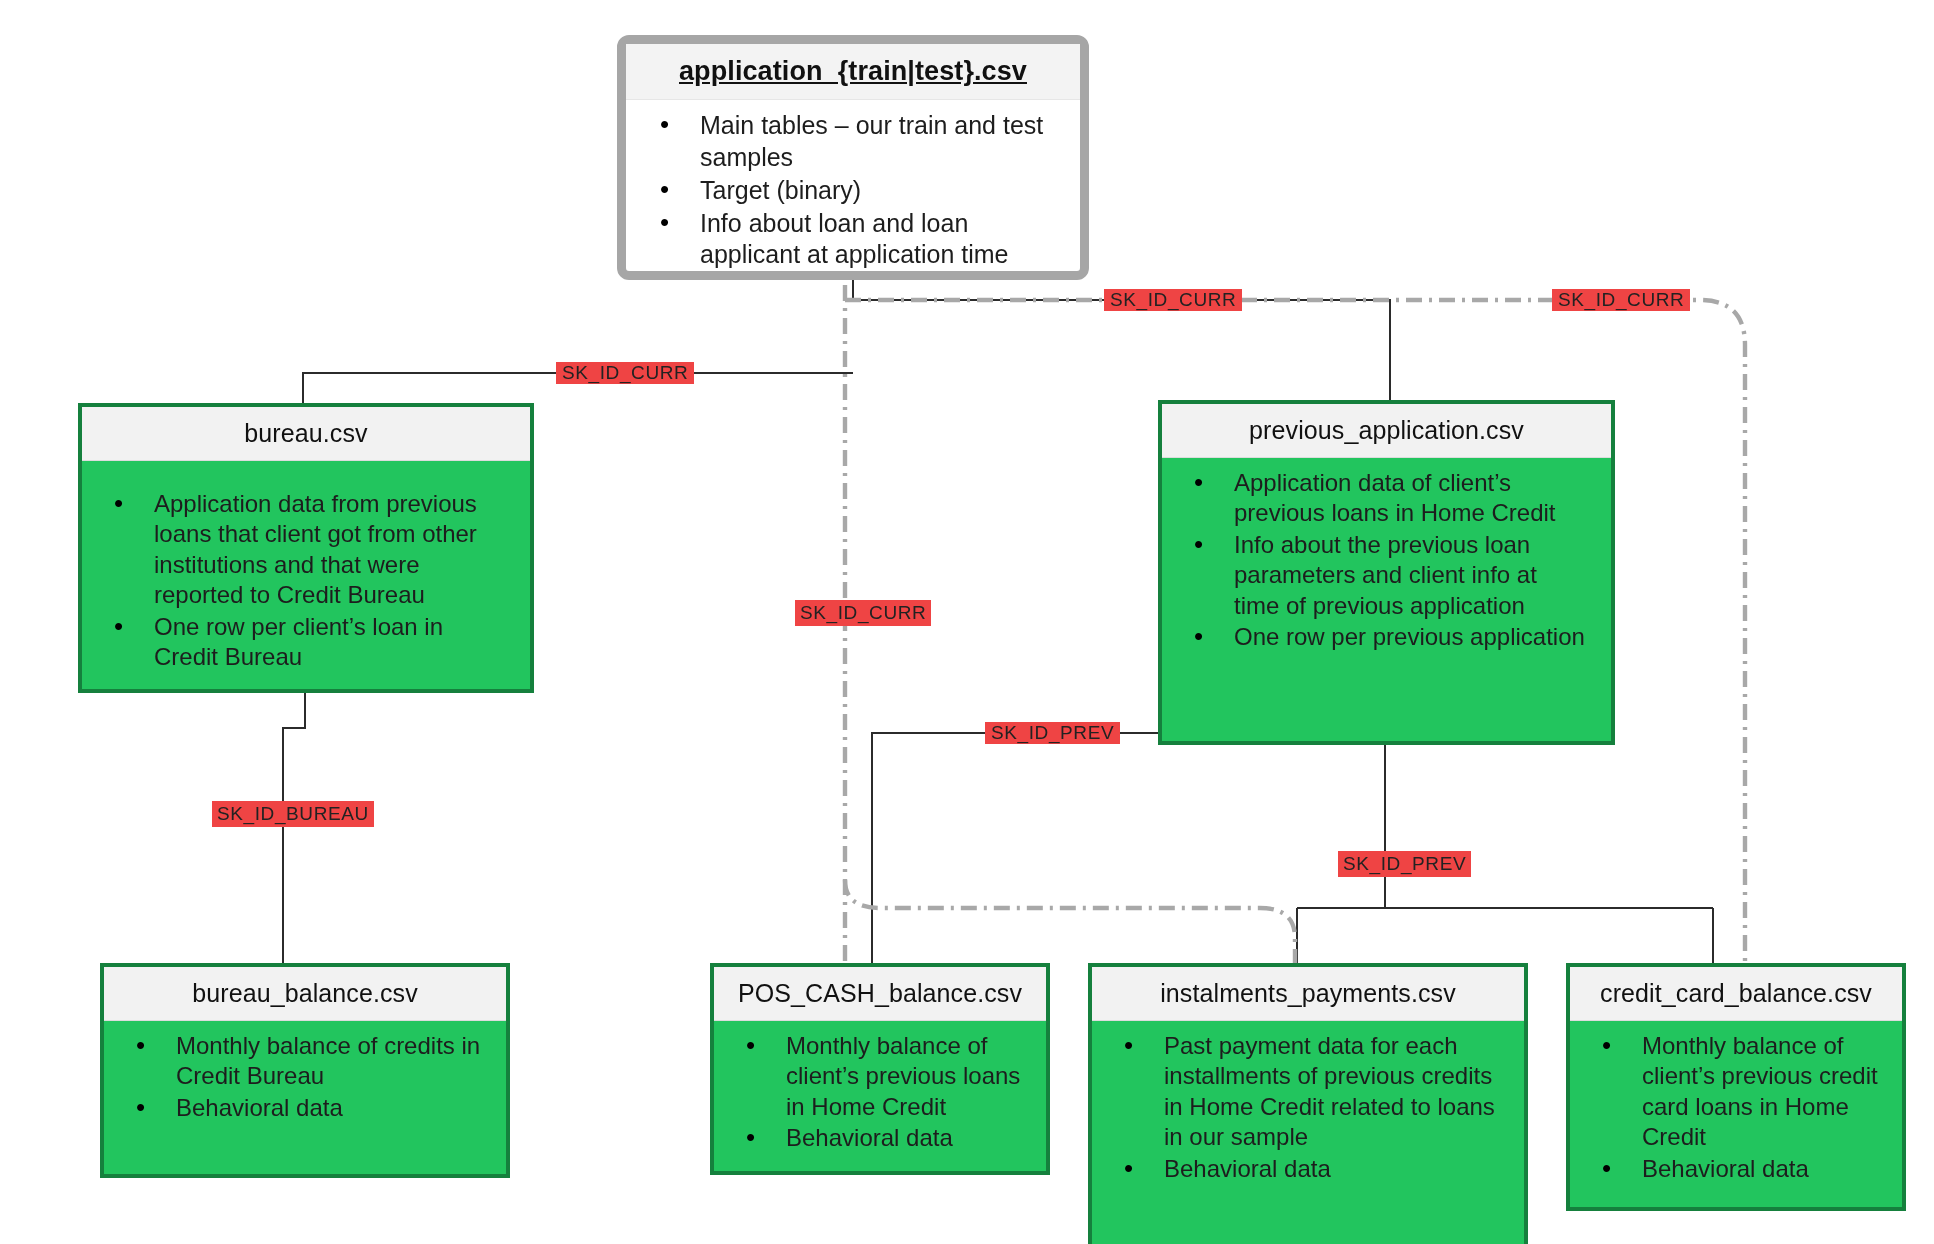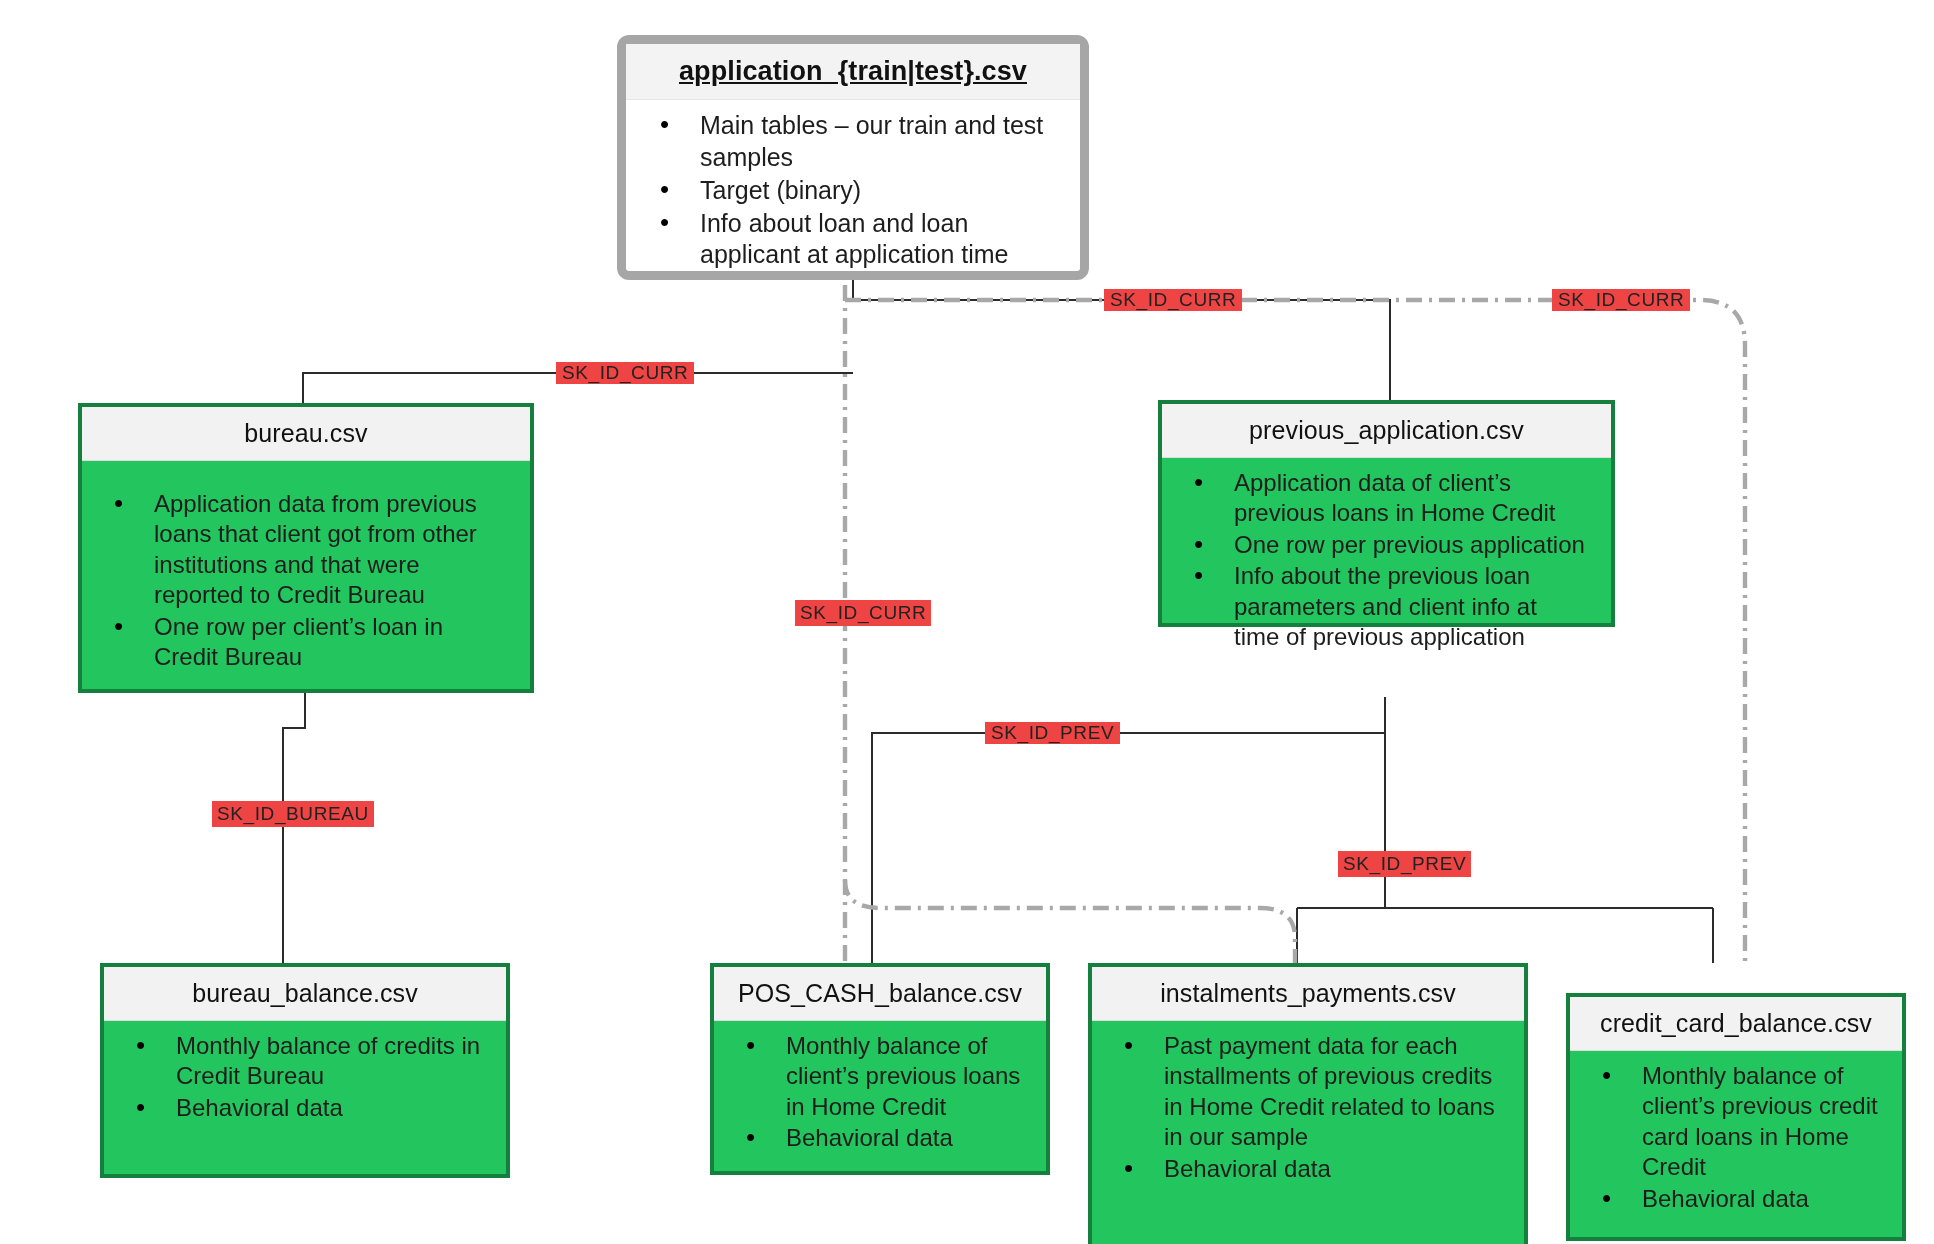--- a/index.html
+++ b/index.html
@@ -81,27 +81,27 @@
   <div class="node" style="left:78px;top:403px;width:456px;height:290px;">
     <div class="hdr">bureau.csv</div>
     <div class="body" style="padding-top:28px;">
       <ul class="bul">
         <li>Application data from previous loans that client got from other institutions and that were reported to Credit Bureau</li>
         <li>One row per client’s loan in Credit Bureau</li>
       </ul>
     </div>
   </div>
 
-  <div class="node" style="left:1158px;top:400px;width:457px;height:227px;">
+  <div class="node" style="left:1158px;top:400px;width:457px;height:345px;">
     <div class="hdr">previous_application.csv</div>
     <div class="body">
       <ul class="bul">
         <li>Application data of client’s previous loans in Home Credit</li>
+        <li>Info about the previous loan parameters and client info at time of previous application</li>
         <li>One row per previous application</li>
-        <li>Info about the previous loan parameters and client info at time of previous application</li>
       </ul>
     </div>
   </div>
 
   <div class="node" style="left:100px;top:963px;width:410px;height:215px;">
     <div class="hdr">bureau_balance.csv</div>
     <div class="body">
       <ul class="bul">
         <li>Monthly balance of credits in Credit Bureau</li>
         <li>Behavioral data</li>
@@ -122,21 +122,21 @@
   <div class="node" style="left:1088px;top:963px;width:440px;height:304px;">
     <div class="hdr">instalments_payments.csv</div>
     <div class="body">
       <ul class="bul">
         <li>Past payment data for each installments of previous credits in Home Credit related to loans in our sample</li>
         <li>Behavioral data</li>
       </ul>
     </div>
   </div>
 
-  <div class="node" style="left:1566px;top:993px;width:340px;height:248px;">
+  <div class="node" style="left:1566px;top:963px;width:340px;height:248px;">
     <div class="hdr">credit_card_balance.csv</div>
     <div class="body">
       <ul class="bul">
         <li>Monthly balance of client’s previous credit card loans in Home Credit</li>
         <li>Behavioral data</li>
       </ul>
     </div>
   </div>
 
   <div class="edge-label" style="left:556px;top:362px;">SK_ID_CURR</div>

